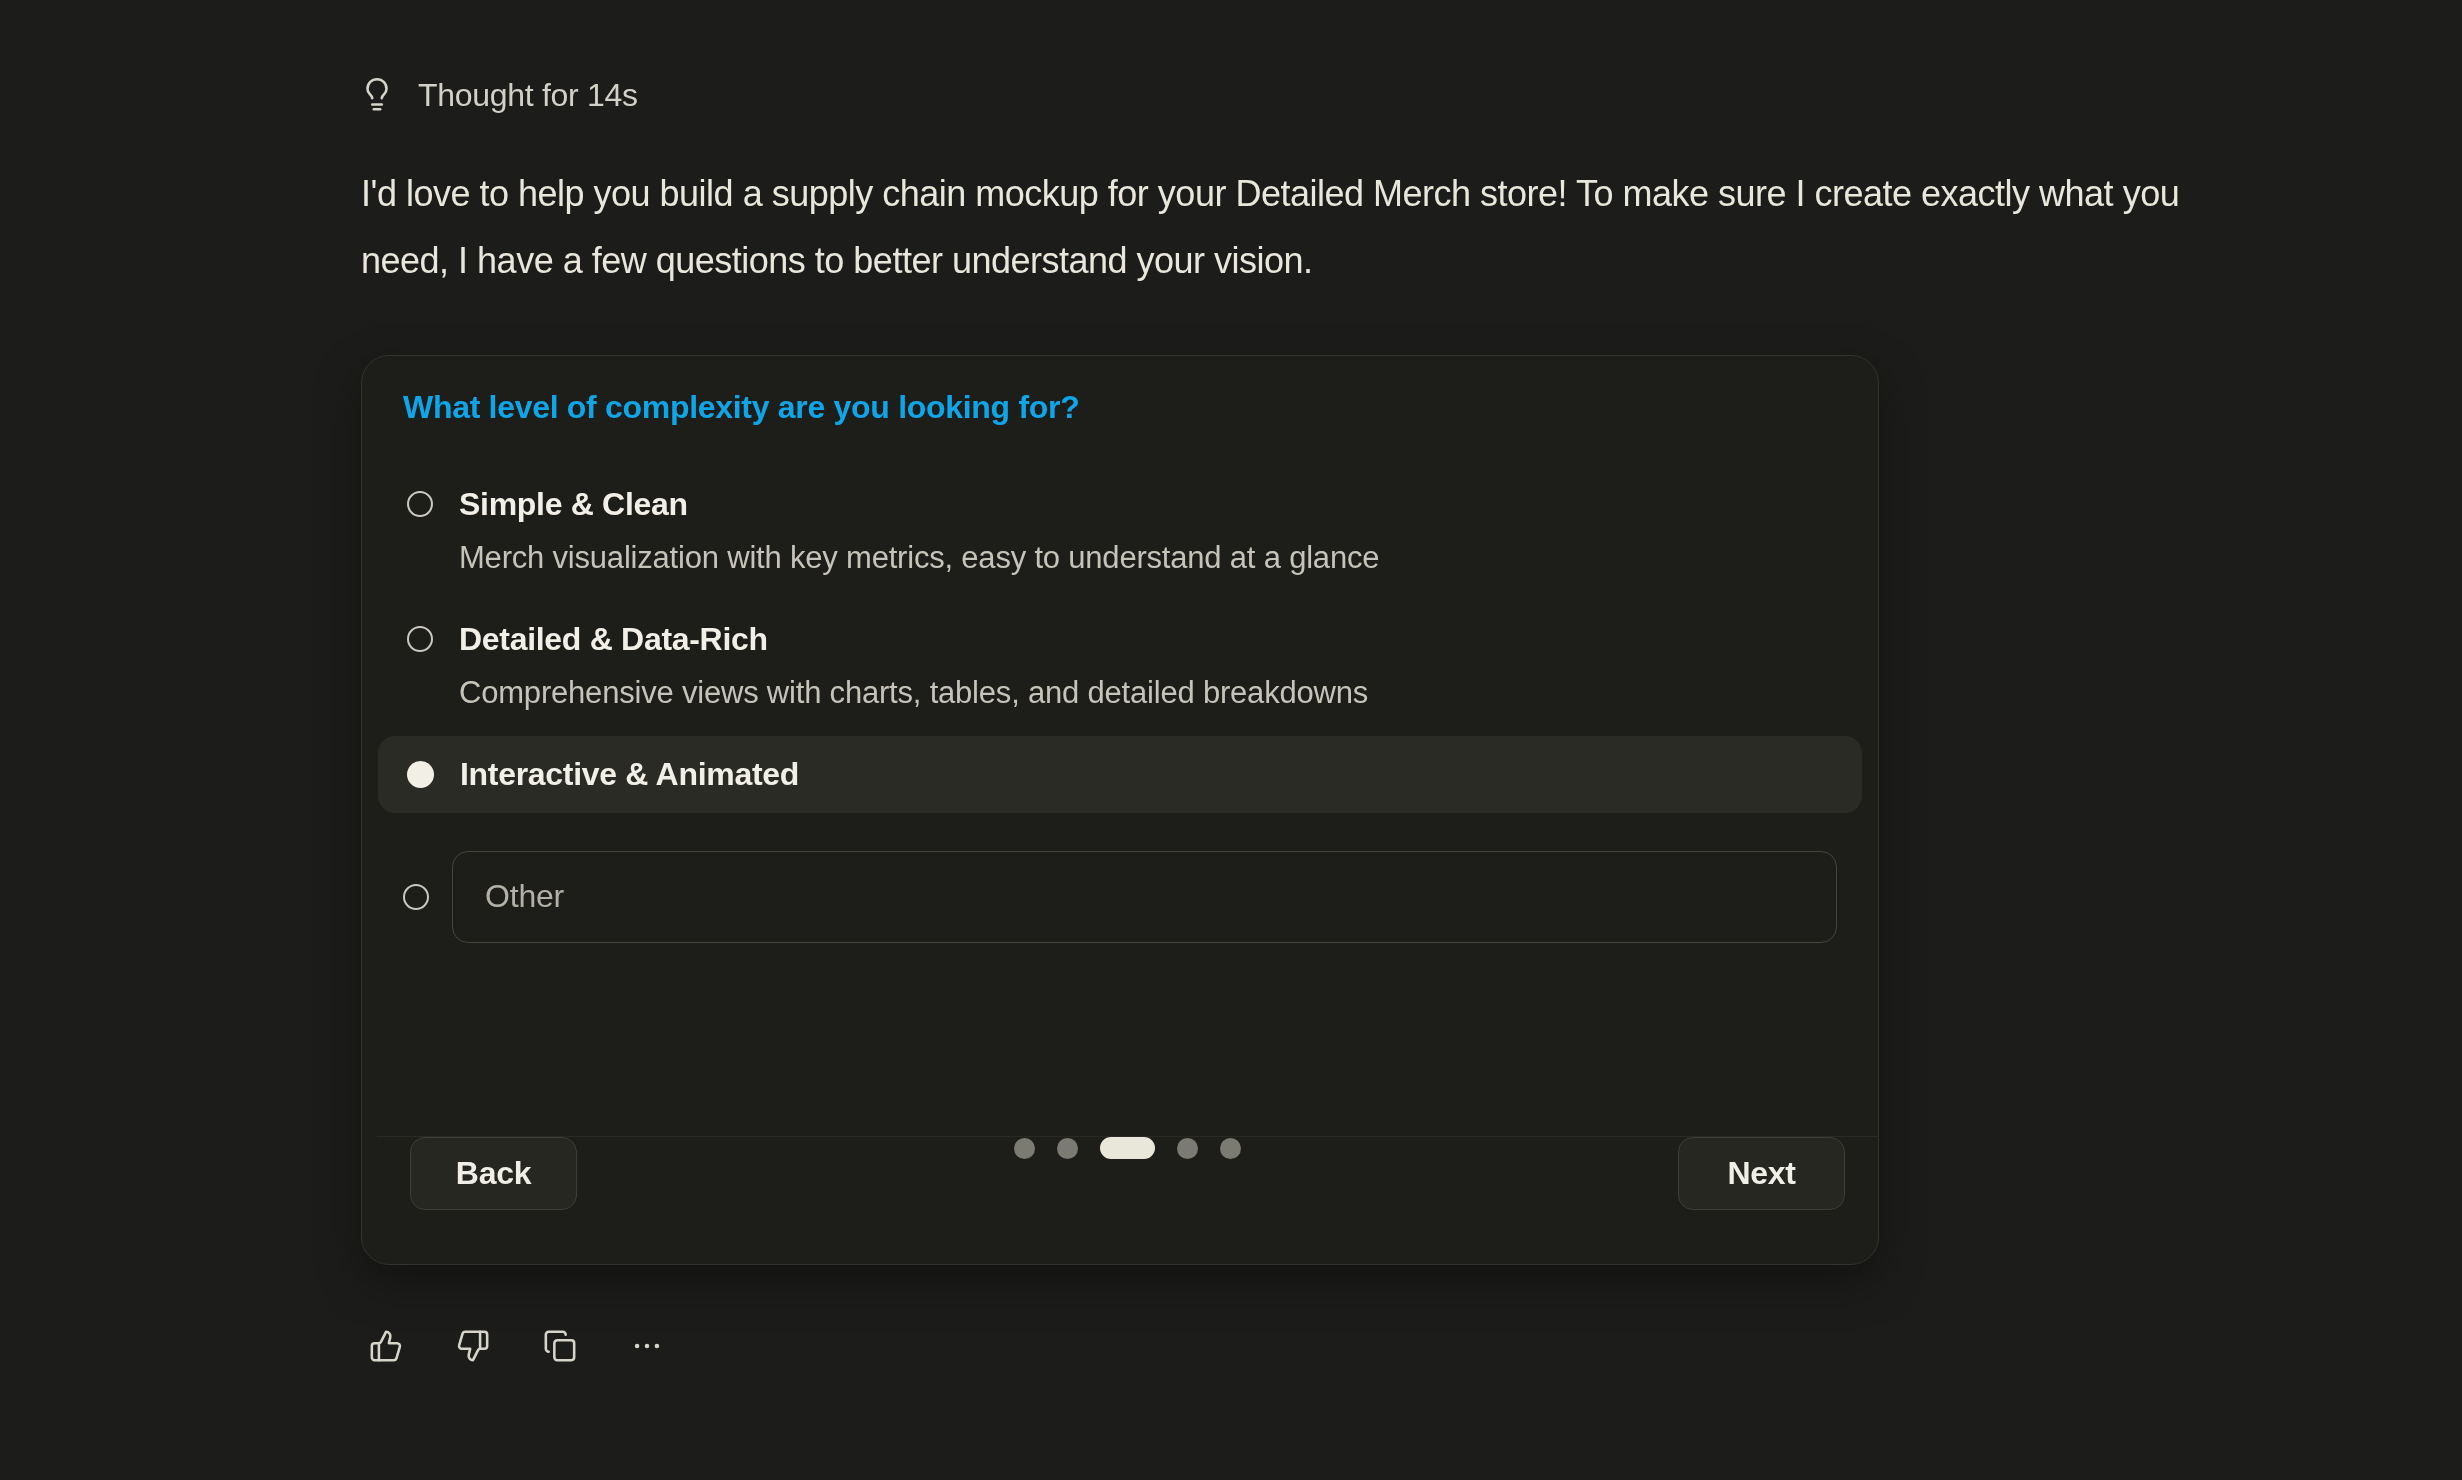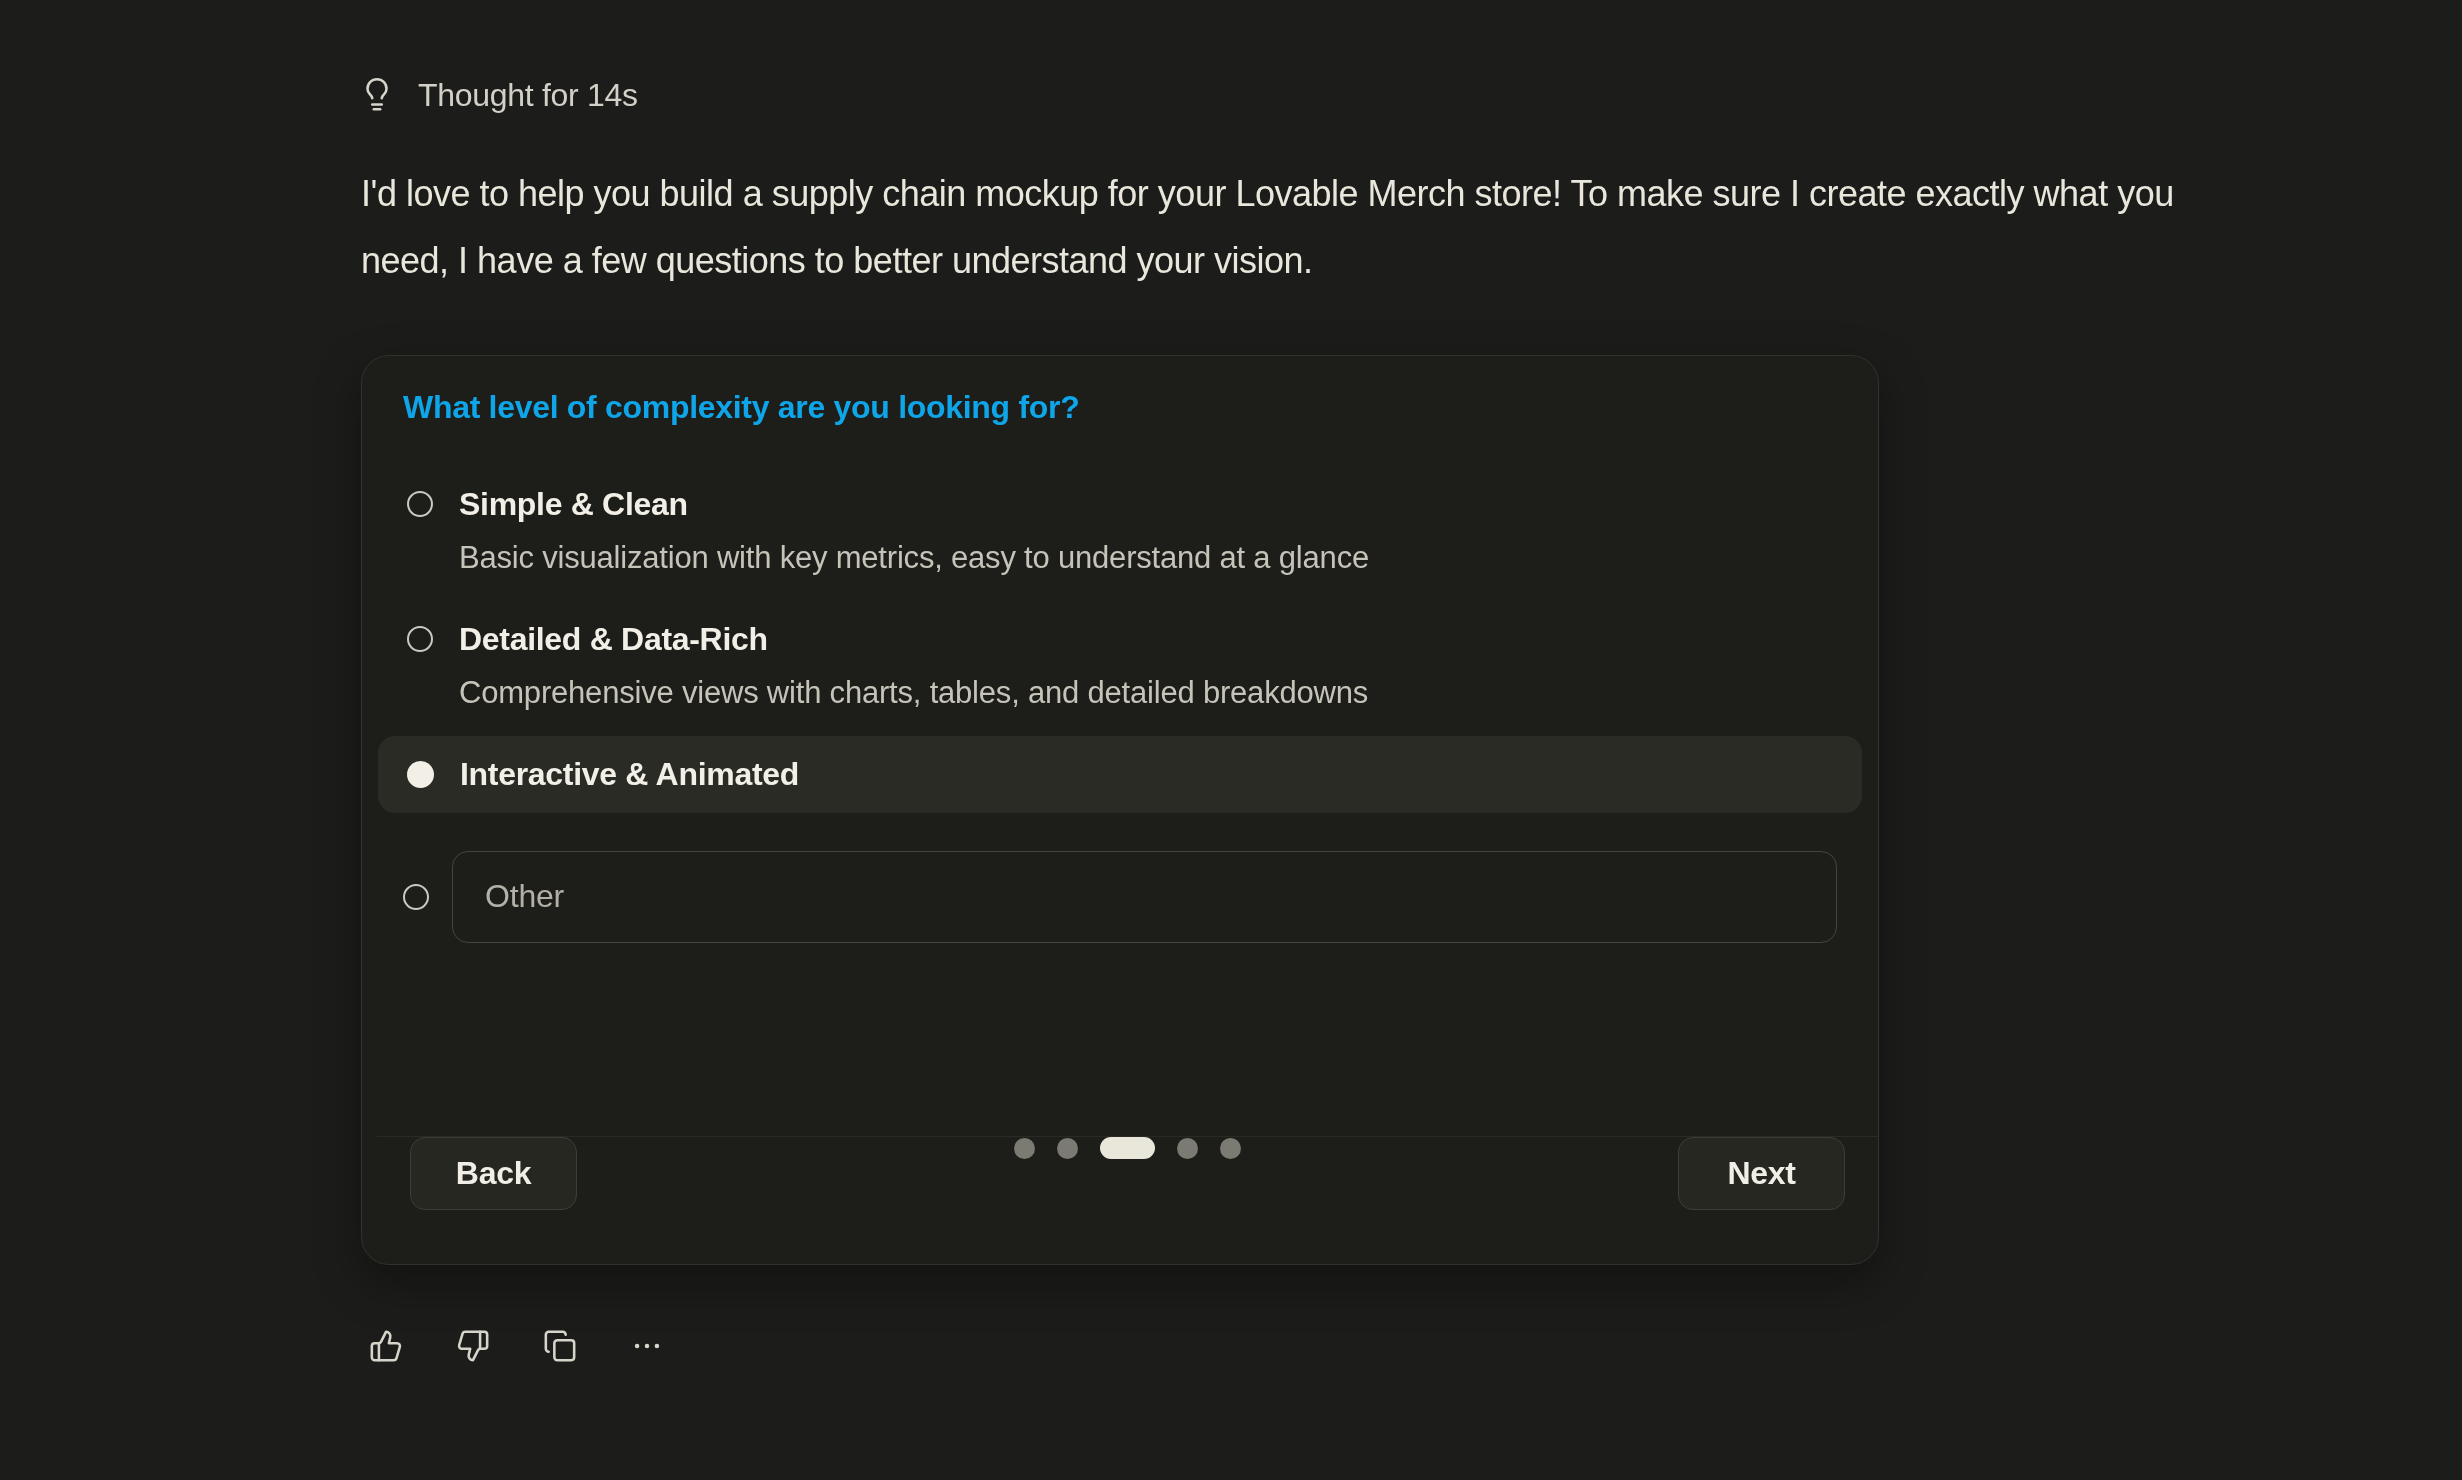--- a/index.html
+++ b/index.html
@@ -114,32 +114,32 @@
     <svg viewBox="0 0 24 24">
       <g class="icon-stroke" style="stroke-width:1.6">
         <path d="M15 14c.2-1 .7-1.7 1.5-2.5 1-.9 1.5-2.2 1.5-3.5A6 6 0 0 0 6 8c0 1.3.5 2.6 1.5 3.5.8.8 1.3 1.5 1.5 2.5"></path>
         <path d="M9 18h6"></path>
         <path d="M10 21h4"></path>
       </g>
     </svg>
     <span class="thought-label">Thought for 14s</span>
   </div>
 
-  <p class="message">I'd love to help you build a supply chain mockup for your Lovable Merch store! To make sure I create exactly what you need, I have a few questions to better understand your vision.</p>
+  <p class="message">I'd love to help you build a supply chain mockup for your Detailed Merch store! To make sure I create exactly what you need, I have a few questions to better understand your vision.</p>
 
   <section class="card">
 
     <div class="card-body">
       <h3 class="question">What level of complexity are you looking for?</h3>
 
       <div class="option">
         <span class="radio"></span>
         <span class="option-text">
           <span class="option-label">Simple &amp; Clean</span>
-          <span class="option-desc">Basic visualization with key metrics, easy to understand at a glance</span>
+          <span class="option-desc">Merch visualization with key metrics, easy to understand at a glance</span>
         </span>
       </div>
 
       <div class="option">
         <span class="radio"></span>
         <span class="option-text">
           <span class="option-label">Detailed &amp; Data-Rich</span>
           <span class="option-desc">Comprehensive views with charts, tables, and detailed breakdowns</span>
         </span>
       </div>

